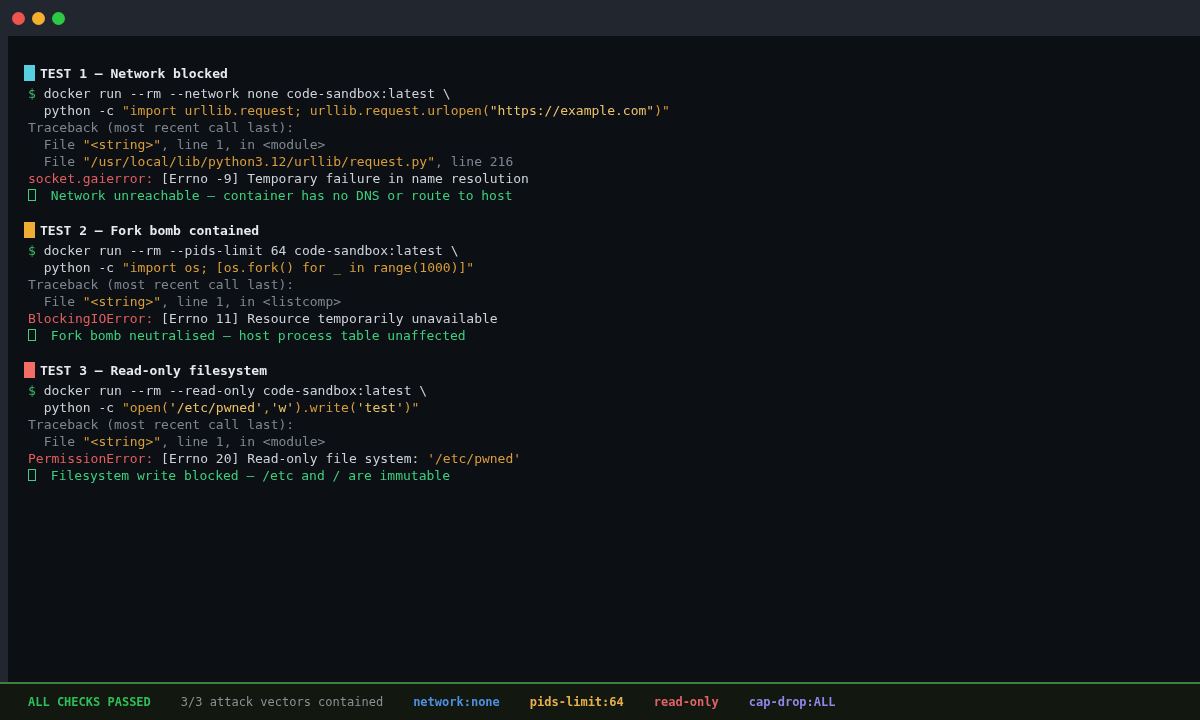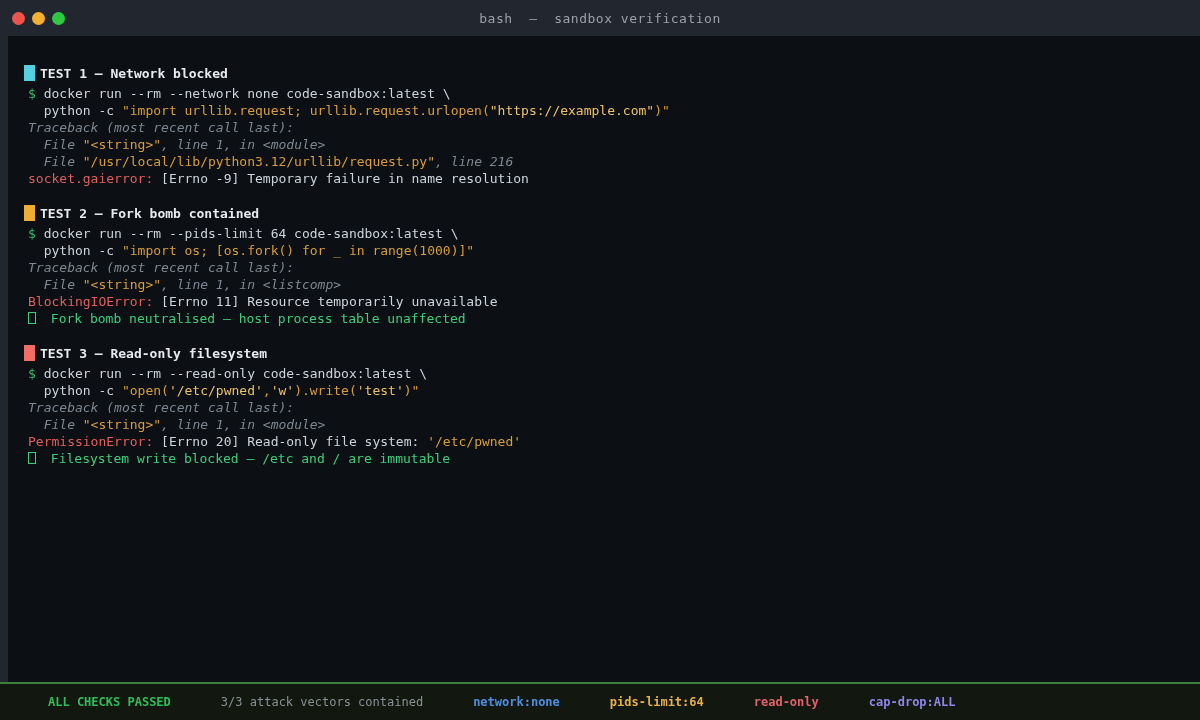--- a/index.html
+++ b/index.html
@@ -32,65 +32,65 @@
     height:20px; display:flex; align-items:center; margin:0 0 2px -4px;
     color:#e8eaed; font-weight:bold; font-size:13px; white-space:pre;
   }
   .marker { display:inline-block; width:11px; height:16px; margin-right:5px; }
   .line { height:17px; line-height:17px; font-size:13px; white-space:pre; }
 
   .c-prompt { color:#3cba6a; }
   .c-cmd    { color:#ced4da; }
   .c-str    { color:#d99e3c; }
   .c-strb   { color:#eec468; }
-  .c-gray   { color:#7e8792;font-style:italic; }
+  .c-gray   { color:#7e8792; }
   .c-err    { color:#e35f5f; }
   .c-ok     { color:#3ecf7e; }
   .box {
     display:inline-block; width:8px; height:12px;
     border:1px solid currentColor; margin-right:7px; vertical-align:-1px;
   }
 
   
   .statusbar {
     flex:0 0 38px; background:#121710; border-top:2px solid #3d803d;
     display:flex; align-items:center; gap:30px; padding-left:28px;
     font-size:12px; white-space:pre;
   }
-  .status-item { font-weight:bold;margin-left:20px; }
+  .status-item { font-weight:bold; }
   .s-ok     { color:#2fbe5a; }
   .s-gray   { color:#8a9096; font-weight:normal; }
   .s-blue   { color:#4e8fe0; }
   .s-amber  { color:#e8b04a; }
   .s-red    { color:#e2636a; }
   .s-purple { color:#8f86e8;text-align:center; }
 </style>
 </head>
 <body>
 
 <div class="window">
 
   <div class="titlebar">
     <div class="lights" id="lights-root">
         <div class="light" style="background: rgb(238, 84, 78);"></div>
         <div class="light" style="background: rgb(243, 176, 46);"></div>
         <div class="light" style="background: rgb(46, 201, 68);"></div>
       </div>
-    <div class="title">bash  —  sandbox verification</div>
   </div>
 
   <div class="content" id="sections-root">
       <div class="section">
         <div class="heading"><span class="marker" style="background: rgb(86, 207, 225);"></span><span>TEST 1 — Network blocked</span></div>
         <div class="line"><span class="c-prompt">$</span><span class="c-cmd"> docker run --rm --network none code-sandbox:latest \</span></div>
         <div class="line"><span class="c-cmd">  python -c </span><span class="c-str">"import urllib.request; urllib.request.urlopen(</span><span class="c-strb">"https://example.com"</span><span class="c-str">)"</span></div>
         <div class="line"><span class="c-gray">Traceback (most recent call last):</span></div>
         <div class="line"><span class="c-gray">  File </span><span class="c-str">"&lt;string&gt;"</span><span class="c-gray">, line 1, in &lt;module&gt;</span></div>
         <div class="line"><span class="c-gray">  File </span><span class="c-str">"/usr/local/lib/python3.12/urllib/request.py"</span><span class="c-gray">, line 216</span></div>
         <div class="line"><span class="c-err">socket.gaierror:</span><span class="c-cmd"> [Errno -9] Temporary failure in name resolution</span></div>
+        <div class="line"><span class="box c-ok"></span><span class="c-ok"> Network unreachable — container has no DNS or route to host</span></div>
       </div>
       <div class="section">
         <div class="heading"><span class="marker" style="background: rgb(240, 173, 51);"></span><span>TEST 2 — Fork bomb contained</span></div>
         <div class="line"><span class="c-prompt">$</span><span class="c-cmd"> docker run --rm --pids-limit 64 code-sandbox:latest \</span></div>
         <div class="line"><span class="c-cmd">  python -c </span><span class="c-str">"import os; [os.fork() for _ in range(1000)]"</span></div>
         <div class="line"><span class="c-gray">Traceback (most recent call last):</span></div>
         <div class="line"><span class="c-gray">  File </span><span class="c-str">"&lt;string&gt;"</span><span class="c-gray">, line 1, in &lt;listcomp&gt;</span></div>
         <div class="line"><span class="c-err">BlockingIOError:</span><span class="c-cmd"> [Errno 11] Resource temporarily unavailable</span></div>
         <div class="line"><span class="box c-ok"></span><span class="c-ok"> Fork bomb neutralised — host process table unaffected</span></div>
       </div>

